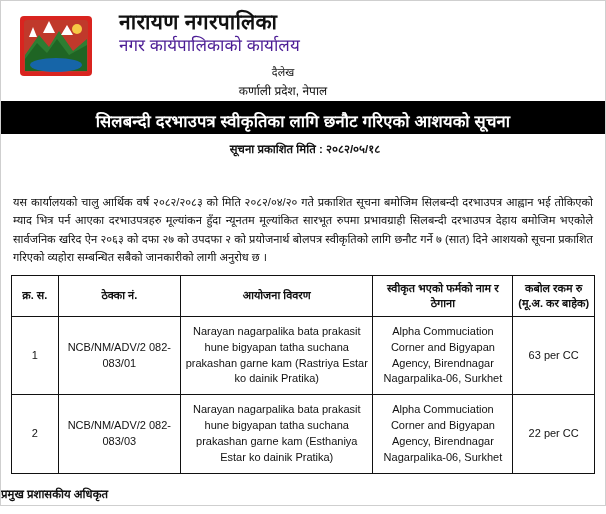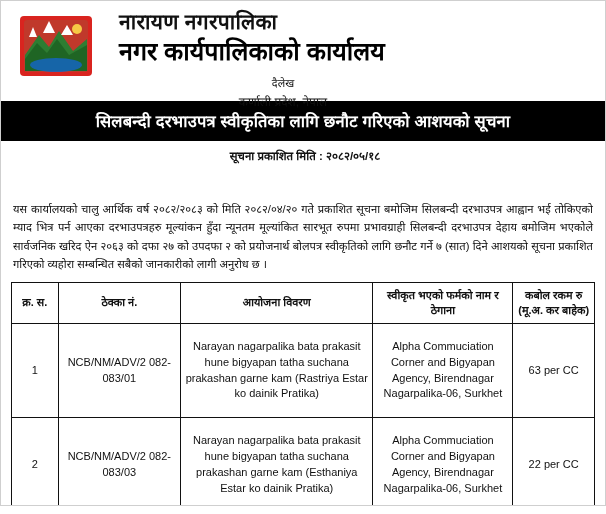--- a/index.html
+++ b/index.html
@@ -42,23 +42,23 @@
   }
   .org-line1 {
     font-size: 21px;
     font-weight: bold;
     color: #111111;
     letter-spacing: 0.3px;
     line-height: 1.25;
     white-space: nowrap;
   }
   .org-line2 {
-    font-size: 25px;
-    font-weight: bold;
-    color: #000000;
+    font-size: 17px;
+    font-weight: normal;
+    color: #4c1d95;
     line-height: 1.35;
     white-space: nowrap;
   }
   .place-line {
     text-align: center;
     font-size: 11px;
     color: #111111;
     margin-top: 6px;
     margin-left: -40px;
   }
@@ -70,21 +70,21 @@
     margin-left: -40px;
   }
 
   
   .banner {
     background: #000000;
     color: #ffffff;
     text-align: center;
     font-size: 16.5px;
     font-weight: bold;
-    padding: 8px 6px 9px 6px;
+    padding: 8px 6px 2px 6px;
     letter-spacing: 0.2px;
   }
 
   
   .publish-date {
     text-align: center;
     font-size: 11.5px;
     color: #111111;
     padding: 7px 0 4px 4px;
     font-weight: bold;
@@ -119,21 +119,21 @@
     color: #111111;
   }
   table.notice th {
     font-size: 11px;
     font-weight: bold;
     padding: 5px 3px;
     line-height: 1.35;
   }
   table.notice td {
     font-size: 11px;
-    padding: 15px 4px;
+    padding: 7px 4px;
     line-height: 1.45;
   }
   .col-sn   { width: 8%; }
   .col-cno  { width: 21%; }
   .col-desc { width: 33%; }
   .col-name { width: 24%; }
   .col-amt  { width: 14%; }
 
   
   .footer-sign {

